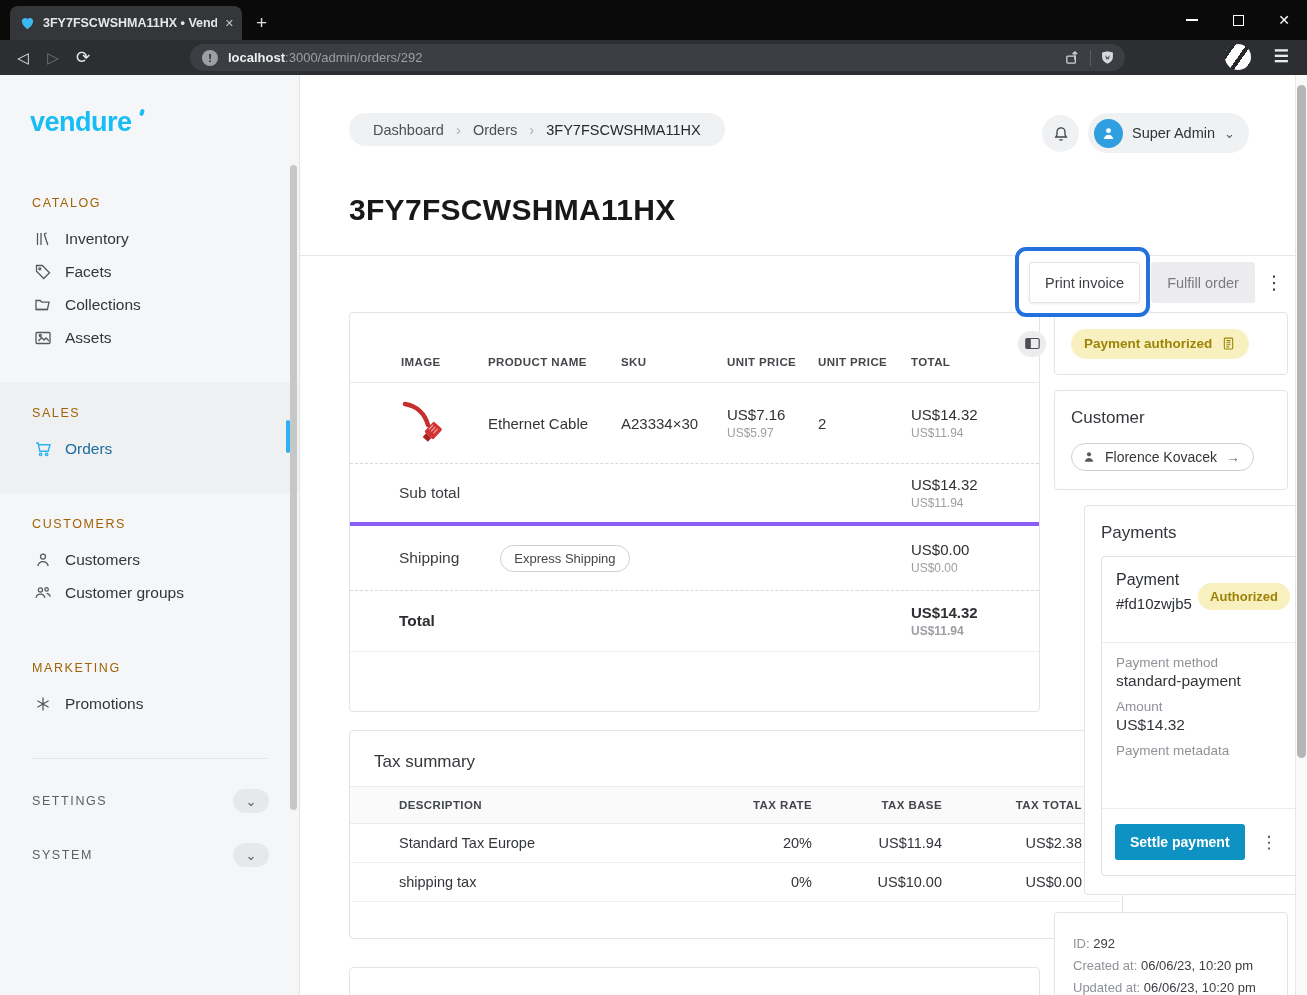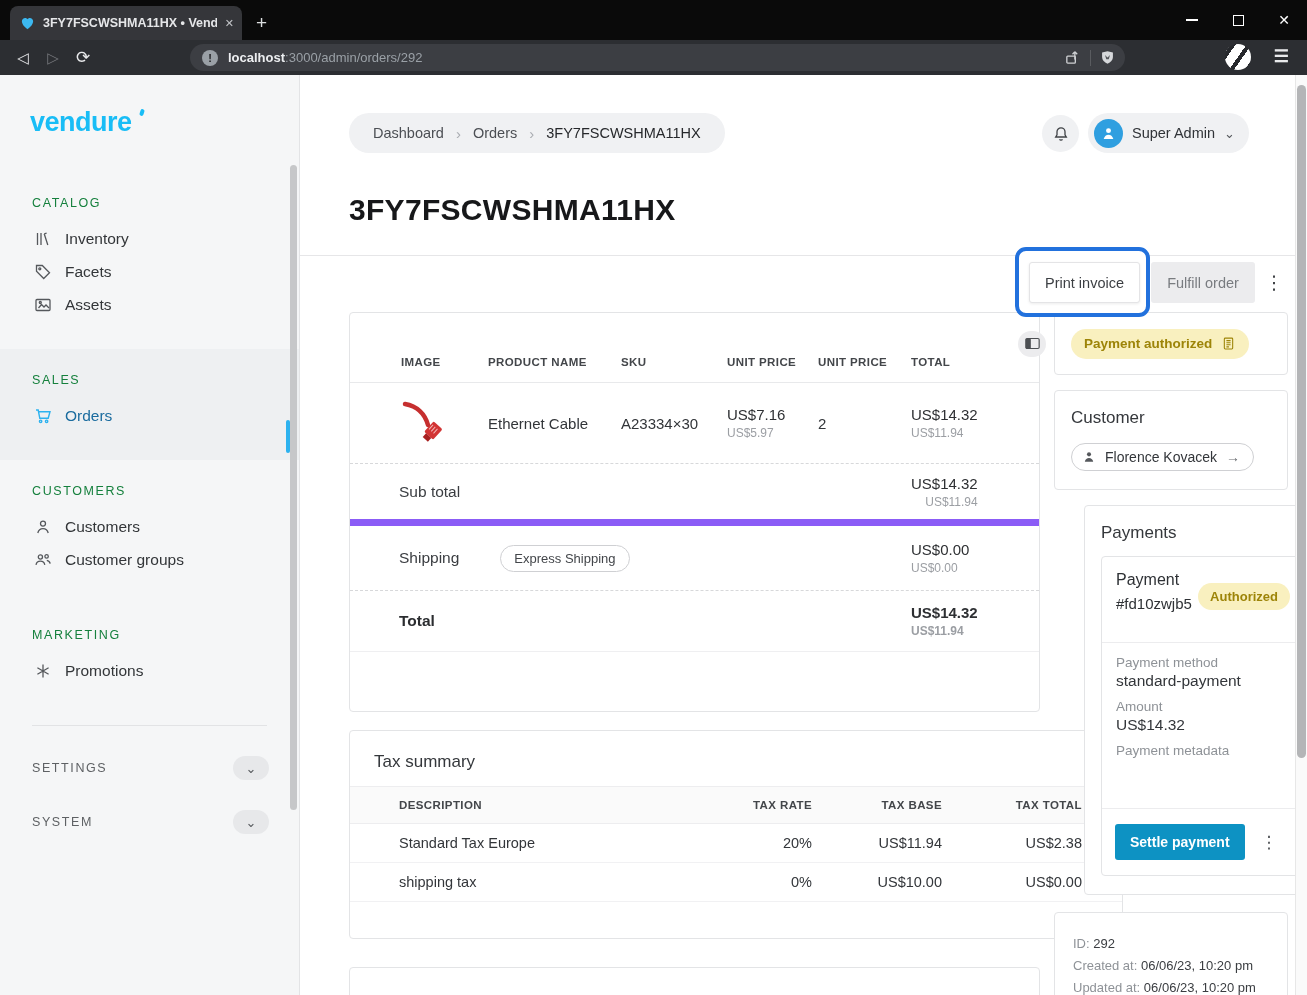--- a/index.html
+++ b/index.html
@@ -40,38 +40,38 @@
   
   .app { display:flex; height:920px; }
 
   
   .sidebar { width:300px; background:#f5f6f7; border-right:1px solid #e3e4e6; position:relative; flex:none; }
   .logo { margin:32px 0 0 30px; font-size:27px; font-weight:700; letter-spacing:-0.5px; color:#19bdf6; position:relative; width:110px; }
   .logo::after { content:""; position:absolute; right:-4px; top:2px; width:4px; height:7px; background:#19bdf6; border-radius:2px; transform:rotate(18deg); }
   .nav { margin-top:34px; }
   .nav-group { padding:24px 0 28px; position:relative; }
   .nav-group.active { background:#eef0f2; }
-  .nav-header { margin:0 0 12px 32px; font-size:12.5px; letter-spacing:1.6px; color:#15803d; }
+  .nav-header { margin:0 0 12px 32px; font-size:12.5px; letter-spacing:1.6px; color:#a16207; }
   .nav-item { height:33px; display:flex; align-items:center; gap:13px; padding-left:34px; font-size:15.5px; color:#333639; cursor:pointer; }
   .nav-item .icn { width:18px; height:18px; color:#55585c; flex:none; }
   .nav-item.selected { color:#1b6c9f; font-weight:500; }
   .nav-item.selected .icn { color:#2db2ef; }
   .active-indicator { position:absolute; right:9px; top:345px; width:4px; height:33px; background:#2db2ef; border-radius:2px; }
   .sidebar-scroll-thumb { position:absolute; right:2px; top:90px; width:7px; height:645px; background:#c6c7c9; border-radius:4px; }
   .nav-divider { height:1px; background:#e2e3e5; margin:10px 32px 0; }
   .nav-collapsed { display:flex; align-items:center; justify-content:space-between; margin:30px 30px 0 32px; }
   .nav-collapsed .lbl { font-size:12.5px; letter-spacing:1.6px; color:#5e6164; }
   .chev-pill { width:36px; height:24px; background:#e7e8ea; border-radius:12px; display:flex; align-items:center; justify-content:center; color:#55585c; font-size:13px; }
 
   
   .content { position:relative; width:995px; background:#fff; flex:none; }
   .page-scrollbar { width:12px; background:#fafafa; border-left:1px solid #e7e7e7; position:relative; flex:none; }
   .page-scroll-thumb { position:absolute; left:1px; top:10px; width:9px; height:673px; background:#b4b5b7; border-radius:5px; }
 
-  .crumb-pill { position:absolute; left:49px; top:38px; height:40px; background:#f0f1f3; border-radius:20px;
+  .crumb-pill { position:absolute; left:49px; top:38px; height:33px; background:#f0f1f3; border-radius:20px;
                 display:flex; align-items:center; gap:12px; padding:0 24px; font-size:14.5px; color:#4c4f54;text-align:right; }
   .crumb-sep { color:#a9acb1; font-size:15px; }
   .crumb-last { color:#26282b; }
   .bell-btn { position:absolute; left:742px; top:40px; width:37px; height:37px; border-radius:50%; background:#f0f1f3;
               display:flex; align-items:center; justify-content:center; color:#3f4246; }
   .user-chip { position:absolute; left:788px; top:38px; height:40px; background:#f0f1f3; border-radius:20px;
                display:flex; align-items:center; gap:9px; padding:0 14px 0 6px; }
   .avatar { width:29px; height:29px; border-radius:50%; background:#2f9fe0; display:flex; align-items:center; justify-content:center; }
   .user-name { font-size:14.5px; color:#303337; }
   .user-chev { color:#55585c; font-size:13px; }
@@ -99,21 +99,21 @@
   .th { font-size:11.5px; font-weight:700; letter-spacing:.4px; color:#43464a; }
   .col-icon-btn { justify-self:end; margin-right:14px; width:28px; height:26px; background:#ececee; border-radius:13px;
                   display:flex; align-items:center; justify-content:center; align-self:center; margin-bottom:-6px; }
   .otable-row { height:81px; border-bottom:1px dashed #d7d8da; }
   .prod-img { width:48px; height:48px; background:#fff; border-radius:2px; }
   .cell-text { font-size:15px; color:#323539; }
   .money .m1 { font-size:15px; color:#2e3033; font-weight:500; }
   .money .m2 { font-size:12px; color:#9b9ea3; margin-top:3px; }
   .trow { position:relative; padding-left:49px; display:flex; align-items:center; }
   .trow .money { position:absolute; left:561px; top:50%; transform:translateY(-50%); }
-  .row-subtotal { height:62px; border-bottom:7px solid #8b5cf6; font-size:15.5px; color:#3a3d41;text-align:right; }
+  .row-subtotal { height:62px; border-bottom:4px solid #8b5cf6; font-size:15.5px; color:#3a3d41; }
   .row-shipping { height:65px; border-bottom:1px dashed #d7d8da; font-size:15.5px; color:#3a3d41; }
   .ship-chip { margin-left:41px; border:1px solid #cfd0d3; border-radius:15px; padding:5px 13px; font-size:13px; color:#43464a; }
   .row-total { height:61px; border-bottom:1px solid #efeff1; font-size:15.5px; font-weight:700; color:#2b2d30; }
   .row-total .m1 { font-weight:700; }
 
   
   .card-tax { left:49px; top:655px; width:774px; height:209px; }
   .tax-title { padding:21px 0 0 24px; font-size:17px; color:#35383c; }
   .tax-grid { display:grid; grid-template-columns:1fr 120px 130px 140px; align-items:center; padding:0 40px 0 49px; }
   .tax-head { height:38px; background:#fafafa; border-top:1px solid #ededef; border-bottom:1px solid #ededef; margin-top:14px; }
@@ -227,20 +227,29 @@
               <svg viewBox="0 0 18 18" fill="none" stroke="currentColor" stroke-width="1.3">
                 <path d="M2.5 2.5h5.8l7.2 7.2-5.8 5.8-7.2-7.2z"></path>
                 <circle cx="5.8" cy="5.8" r="1"></circle>
               </svg>
             </span>
           <span>Facets</span>
         </div>
         <div class="nav-item">
           <span class="icn">
               <svg viewBox="0 0 18 18" fill="none" stroke="currentColor" stroke-width="1.3">
+                <path d="M2 13.5v-9h4.2l1.5 1.7H15l-1.6 7.3z"></path>
+                <path d="M2 13.5h11.4"></path>
+              </svg>
+            </span>
+          <span>Collections</span>
+        </div>
+        <div class="nav-item">
+          <span class="icn">
+              <svg viewBox="0 0 18 18" fill="none" stroke="currentColor" stroke-width="1.3">
                 <rect x="2" y="3.5" width="14" height="11" rx="1"></rect>
                 <path d="M4.5 12l3-3.5 2.5 2.5 2-2 3 3"></path>
                 <circle cx="6.3" cy="6.5" r="1"></circle>
               </svg>
             </span>
           <span>Assets</span>
         </div>
       </div>
 
       <div class="nav-group active">

